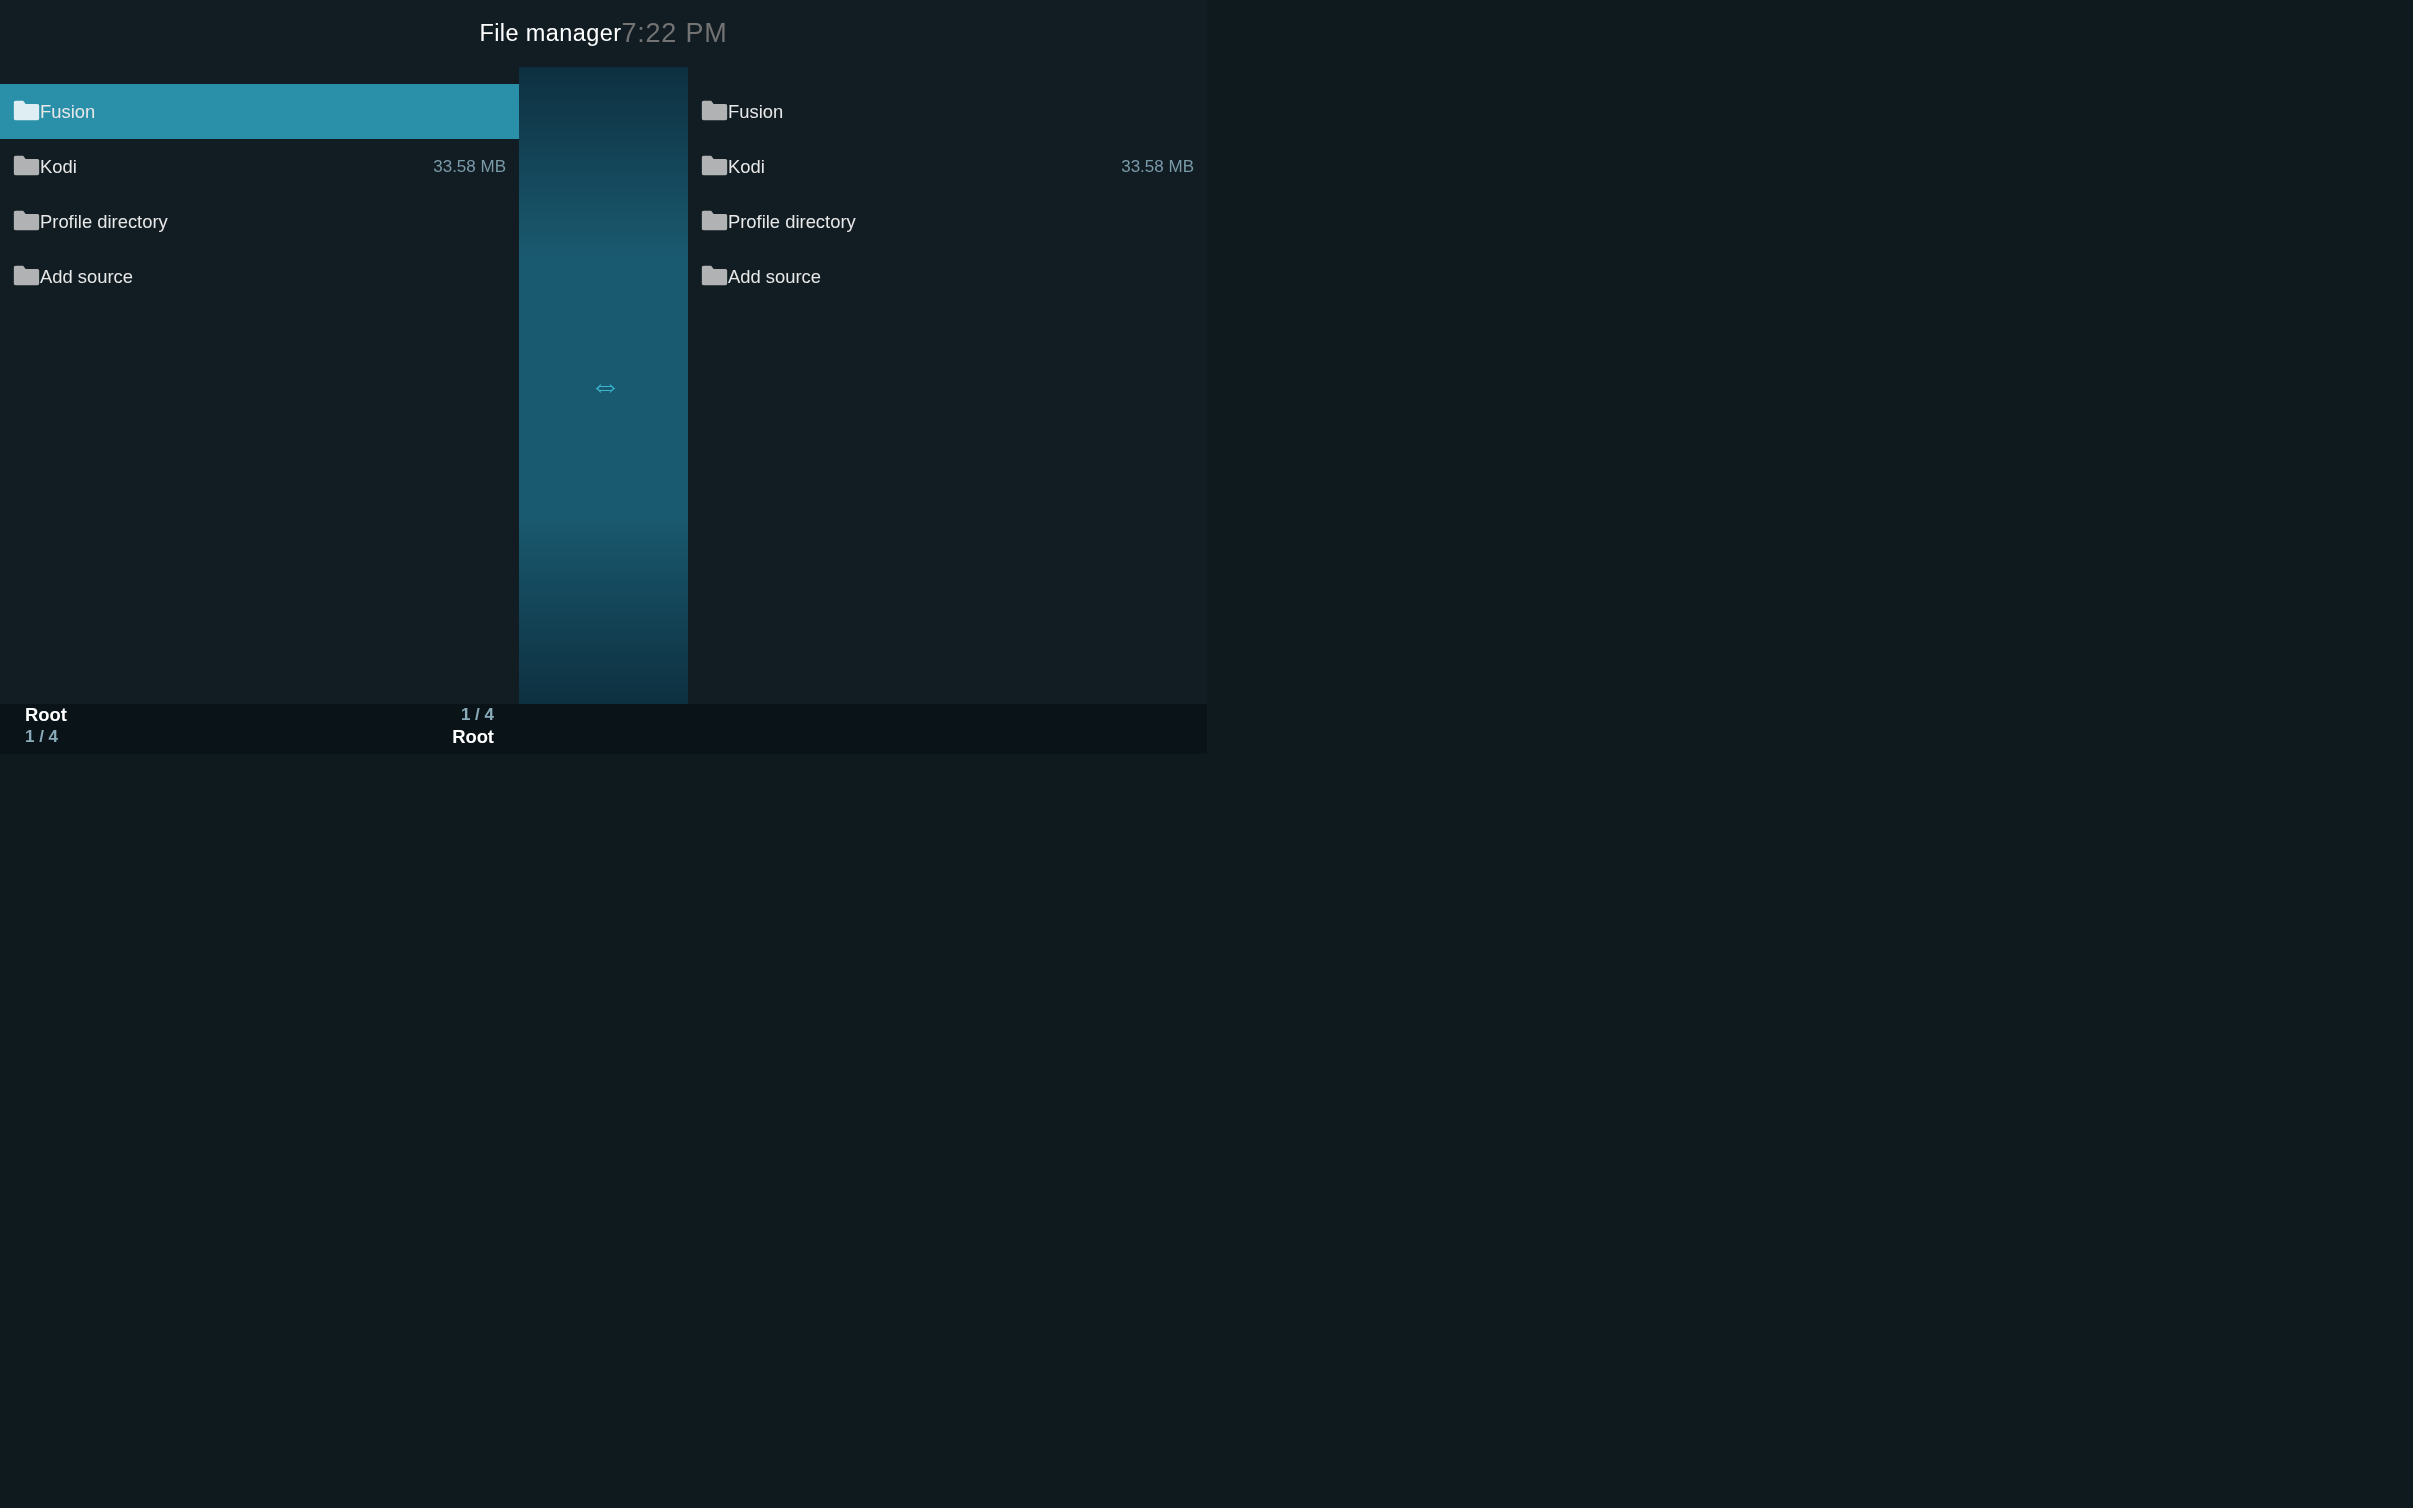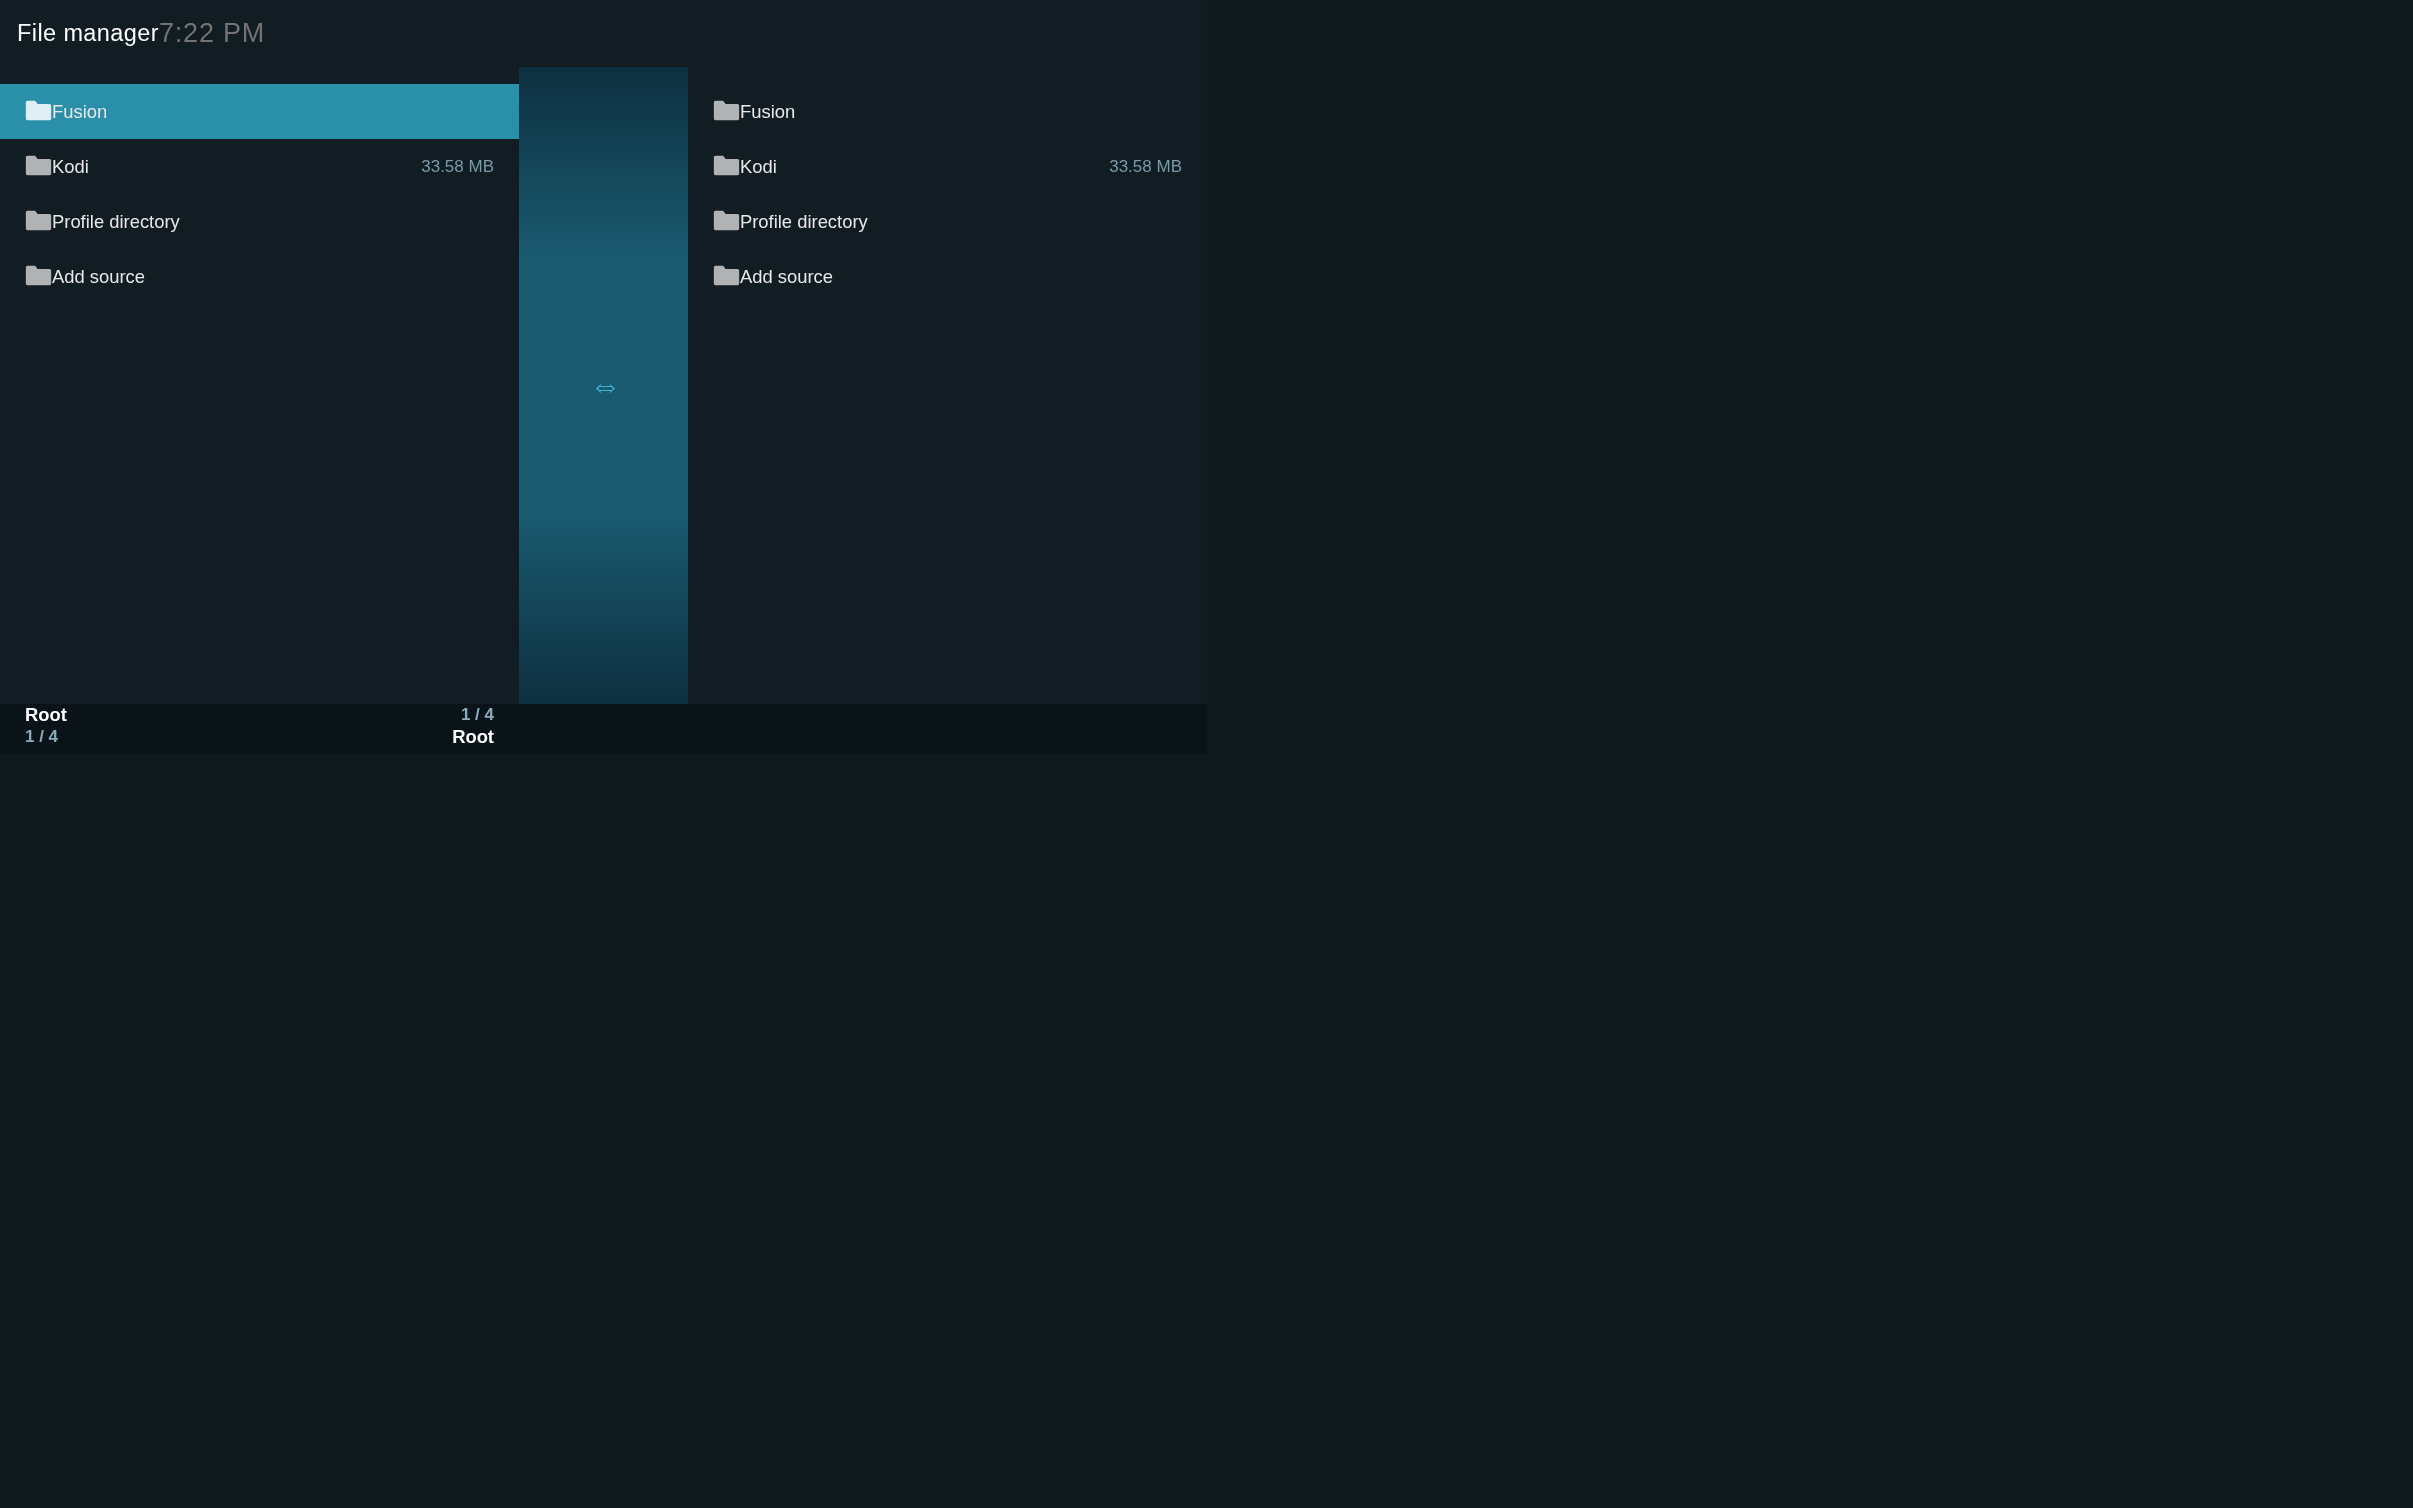--- a/index.html
+++ b/index.html
@@ -21,21 +21,21 @@
     
     .header {
       position: absolute;
       top: 0;
       left: 0;
       right: 0;
       height: 67px;
       background-color: #111d23;
       display: flex;
       align-items: center;
-      justify-content: flex-start;
+      justify-content: center;
       padding: 0 17px;
       z-index: 10;
     }
 
     .header-title {
       font-size: 23.5px;
       font-weight: 300;
       color: #ffffff;
       letter-spacing: 0.4px;
     }
@@ -88,21 +88,21 @@
       background-color: #111d23;
       display: flex;
       flex-direction: column;
       padding-top: 17px;
     }
 
     
     .file-item {
       display: flex;
       align-items: center;
-      padding: 15px 25px;
+      padding: 15px 13px;
       cursor: pointer;
       position: relative;
     }
 
     .file-item.active {
       background-color: #2a8fa8;
     }
 
     .file-item .item-name {
       font-size: 18.4px;

